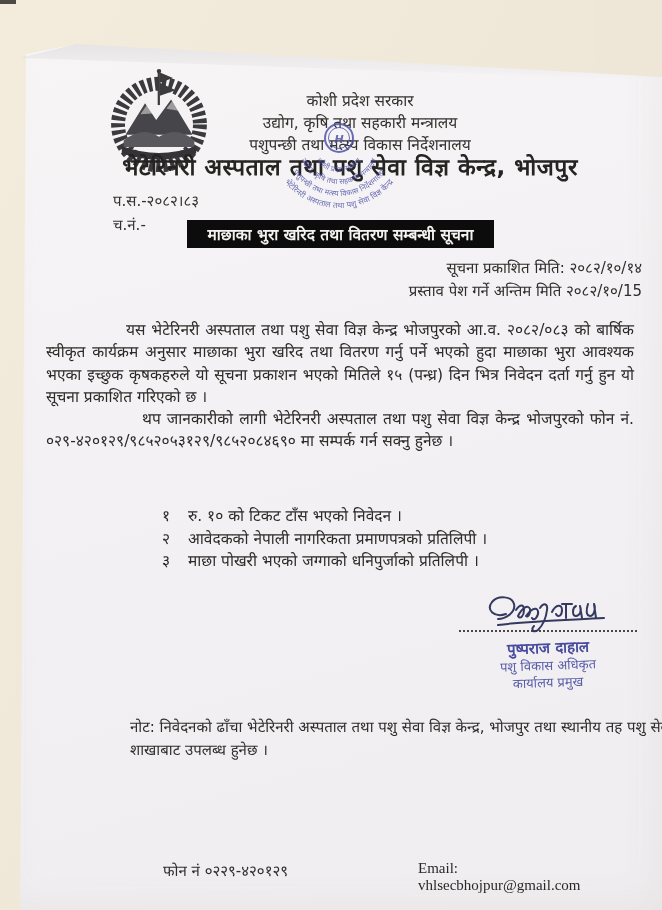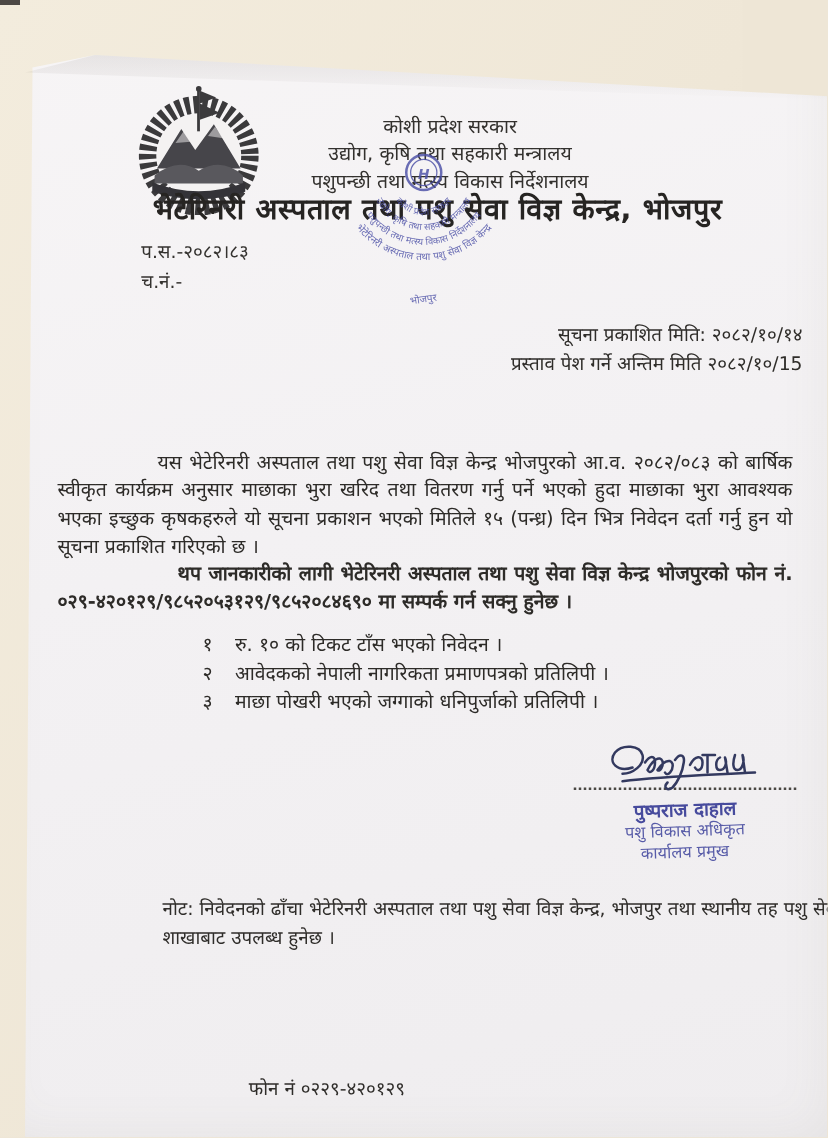--- a/index.html
+++ b/index.html
@@ -35,41 +35,41 @@
     background:#0c0c0c;color:#f4f2ee;display:flex;align-items:center;justify-content:center;
     font-size:15.5px;font-weight:bold;white-space:nowrap;overflow:hidden;
     box-shadow:0 0 0 1px #0c0c0c;}
 
   
   .dates{position:absolute;left:332px;top:257px;width:310px;text-align:right;
     font-size:15px;line-height:22.5px;color:#2f2d2a;}
 
   
   .body-text{position:absolute;left:46px;top:319px;width:588px;
-    font-size:15.5px;line-height:22.3px;text-align:justify;color:#2d2b28;margin-top:40px;}
+    font-size:15.5px;line-height:22.3px;text-align:justify;color:#2d2b28;}
   .body-text p{margin:0;}
   .body-text .p1{text-indent:80px;}
-  .body-text .p2{text-indent:96px;font-weight:bold;}
+  .body-text .p2{text-indent:96px;}
 
   .docs-heading{position:absolute;left:85px;top:476px;font-size:15.5px;color:#2d2b28;}
   .docs-list{position:absolute;left:160px;top:505px;font-size:15.5px;line-height:22.5px;color:#2d2b28;}
   .doc-item{display:flex;gap:16px;}
   .doc-num{width:12px;text-align:center;}
 
   
   .sig-block{position:absolute;left:446px;top:592px;width:204px;text-align:center;}
   .sig-scribble{display:block;margin:0 auto;width:160px;height:44px;}
   .sig-dots{width:178px;margin:-6px auto 0 auto;border-top:2.5px dotted #4a4743;}
   .sig-name{margin-top:5px;font-size:15px;font-weight:bold;color:#474b9d;transform:rotate(-2deg);}
   .sig-post{font-size:13px;color:#585ca8;transform:rotate(-2deg);line-height:17px;}
 
   
   .note{position:absolute;left:90px;top:716px;width:556px;
     font-size:15px;line-height:23px;color:#2f2d2a;text-align:left;margin-left:40px;}
-  .footer-phone{position:absolute;left:163px;top:860px;font-size:15px;color:#2f2d2a;margin-left:36px;}
+  .footer-phone{position:absolute;left:163px;top:860px;font-size:15px;color:#2f2d2a;}
   .footer-email{position:absolute;left:418px;top:860px;font-size:15px;
     font-family:"Liberation Serif","DejaVu Serif",serif;color:#2b2926;}
 </style>
 </head>
 <body>
 
 <div class="canvas">
   <div class="corner-sliver"></div>
   <div class="paper"></div>
   <div class="edge-shade"></div>
@@ -112,20 +112,23 @@
     <text x="81" y="25" text-anchor="middle" font-size="11" font-style="italic" font-weight="bold" fill="#4b4fa6">H</text>
     <g fill="#4b4fa6" font-size="7.5">
       <text><textPath href="#arc1" startOffset="50%" text-anchor="middle">कोशी प्रदेश सरकार</textPath></text>
       <text><textPath href="#arc2" startOffset="50%" text-anchor="middle">उद्योग, कृषि तथा सहकारी मन्त्रालय</textPath></text>
       <text><textPath href="#arc3" startOffset="50%" text-anchor="middle">पशुपन्छी तथा मत्स्य विकास निर्देशनालय</textPath></text>
       <text font-size="8"><textPath href="#arc4" startOffset="50%" text-anchor="middle">भेटेरिनरी अस्पताल तथा पशु सेवा विज्ञ केन्द्र</textPath></text>
       <text x="81" y="124" text-anchor="middle" font-size="8" transform="rotate(-8 81 124)">भोजपुर</text>
     </g>
   </svg>
 
+  <div class="title-bar">
+    <span>माछाका भुरा खरिद तथा वितरण सम्बन्धी सूचना</span>
+  </div>
 
   <div class="dates">
     <div>सूचना प्रकाशित मिति: २०८२/१०/१४</div>
     <div>प्रस्ताव पेश गर्ने अन्तिम मिति २०८२/१०/15</div>
   </div>
 
   <div class="body-text">
     <p class="p1">यस भेटेरिनरी अस्पताल तथा पशु सेवा विज्ञ केन्द्र भोजपुरको आ.व. २०८२/०८३ को बार्षिक स्वीकृत कार्यक्रम अनुसार माछाका भुरा खरिद तथा वितरण गर्नु पर्ने भएको हुदा माछाका भुरा आवश्यक भएका इच्छुक कृषकहरुले यो सूचना प्रकाशन भएको मितिले १५ (पन्ध्र) दिन भित्र निवेदन दर्ता गर्नु हुन यो सूचना प्रकाशित गरिएको छ ।</p>
     <p class="p2">थप जानकारीको लागी भेटेरिनरी अस्पताल तथा पशु सेवा विज्ञ केन्द्र भोजपुरको फोन नं. ०२९-४२०१२९/९८५२०५३१२९/९८५२०८४६९० मा सम्पर्क गर्न सक्नु हुनेछ ।</p>
   </div>
@@ -160,13 +163,14 @@
     </svg>
     <div class="sig-dots"></div>
     <div class="sig-name">पुष्पराज दाहाल</div>
     <div class="sig-post">पशु विकास अधिकृत</div>
     <div class="sig-post">कार्यालय प्रमुख</div>
   </div>
 
   <div class="note">नोट: निवेदनको ढाँचा भेटेरिनरी अस्पताल तथा पशु सेवा विज्ञ केन्द्र, भोजपुर तथा स्थानीय तह पशु सेवा शाखाबाट उपलब्ध हुनेछ ।</div>
 
   <div class="footer-phone">फोन नं ०२२९-४२०१२९</div>
+  <div class="footer-email">Email: vhlsecbhojpur@gmail.com</div>
 </div>
 
 </body></html>

